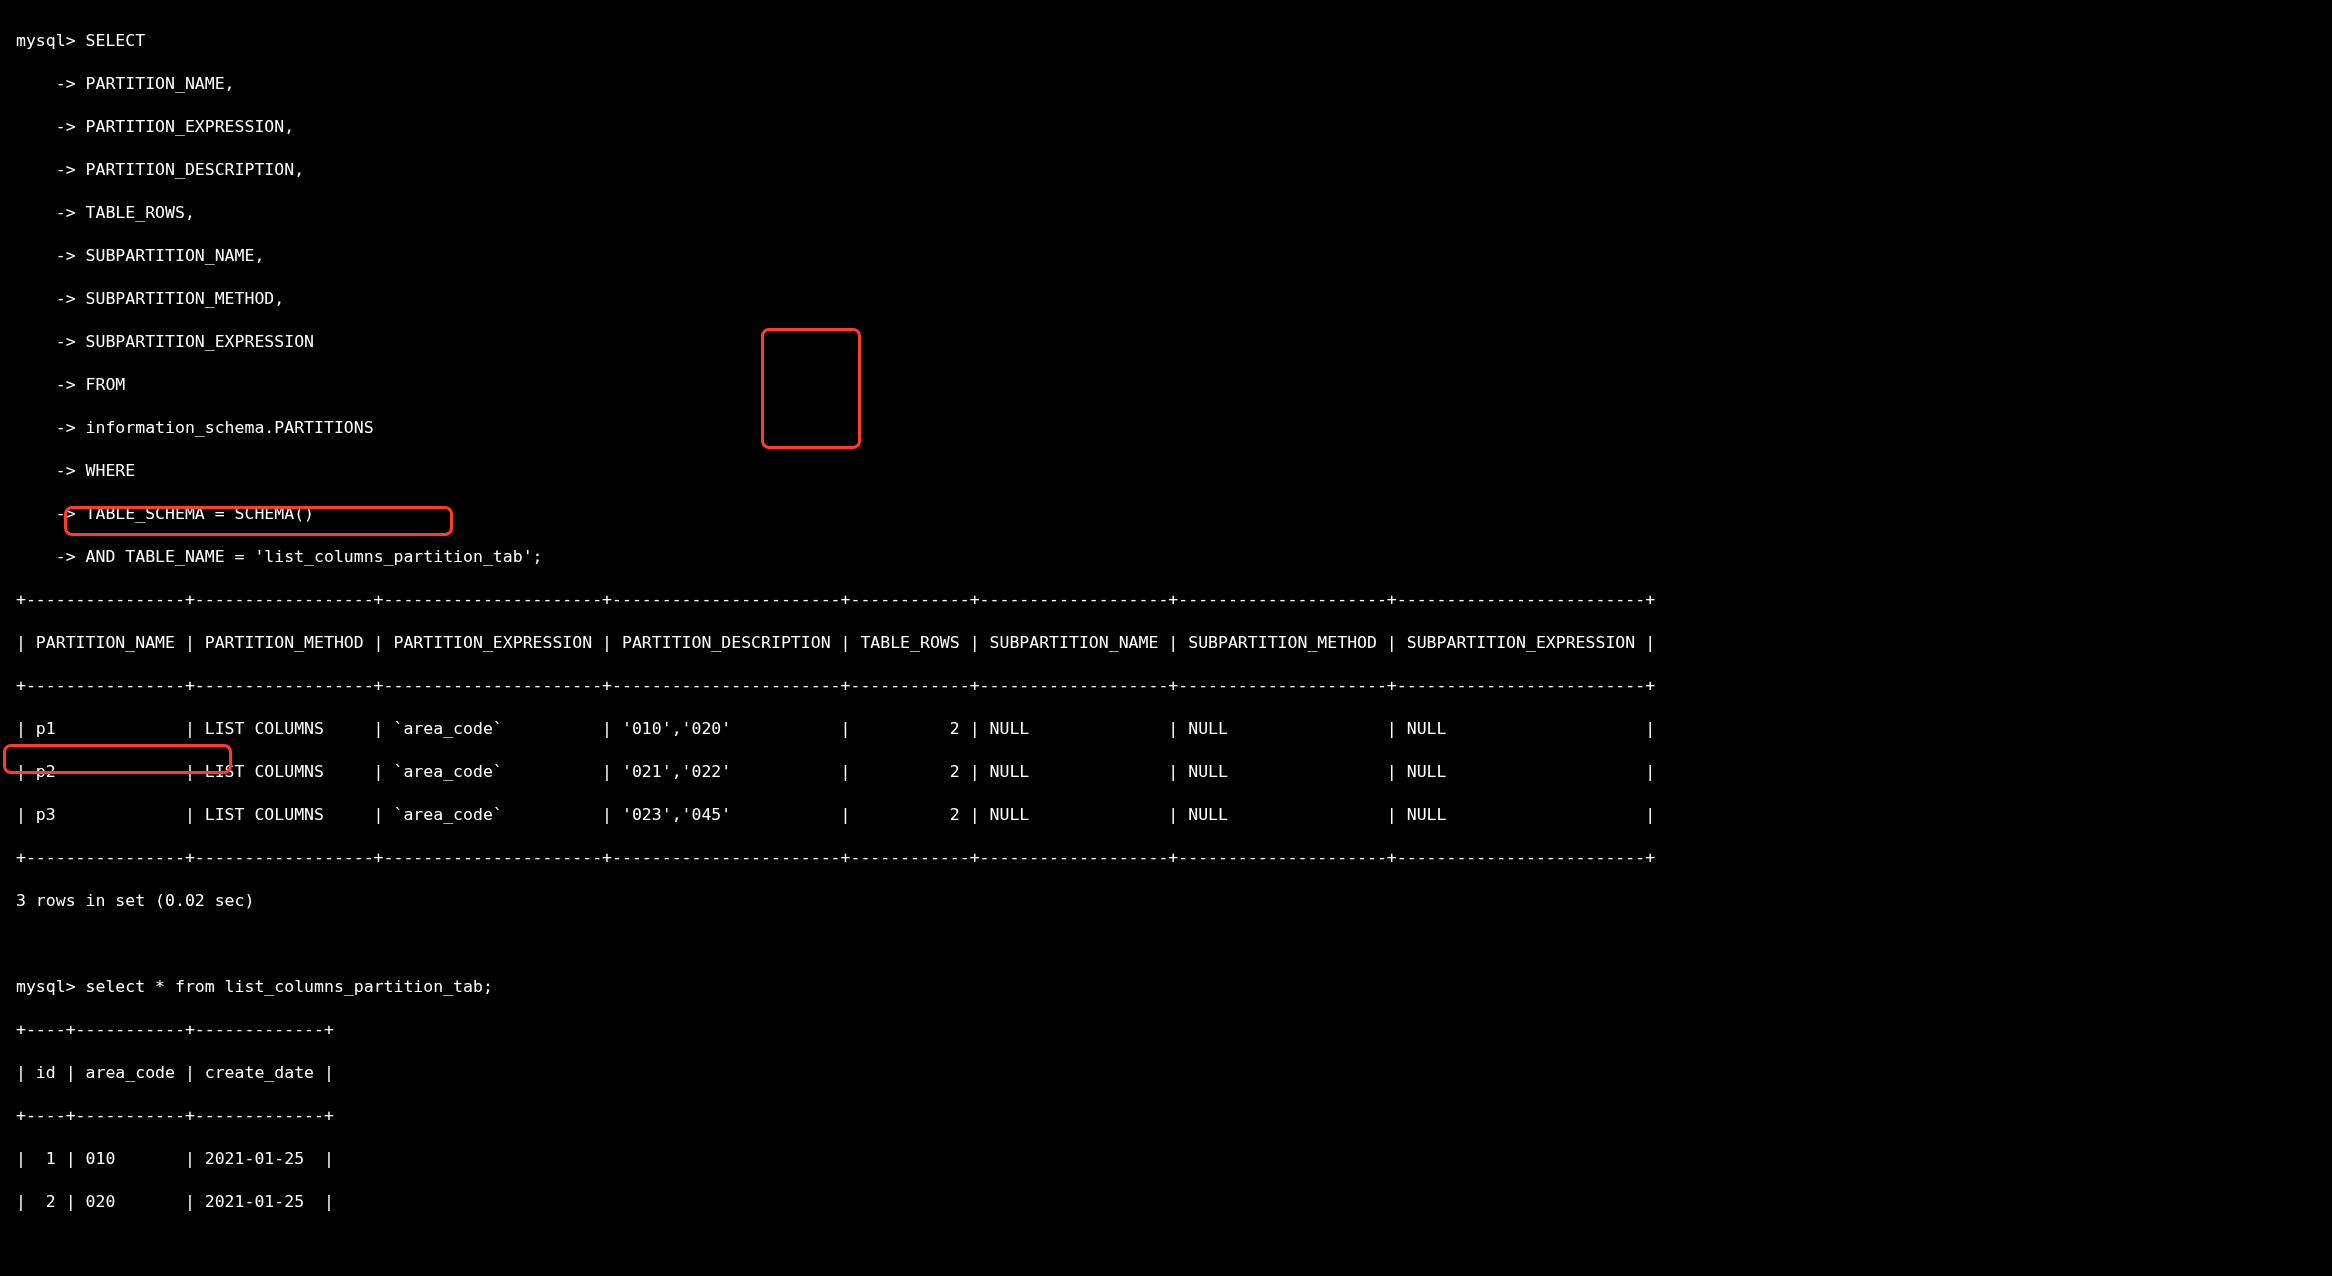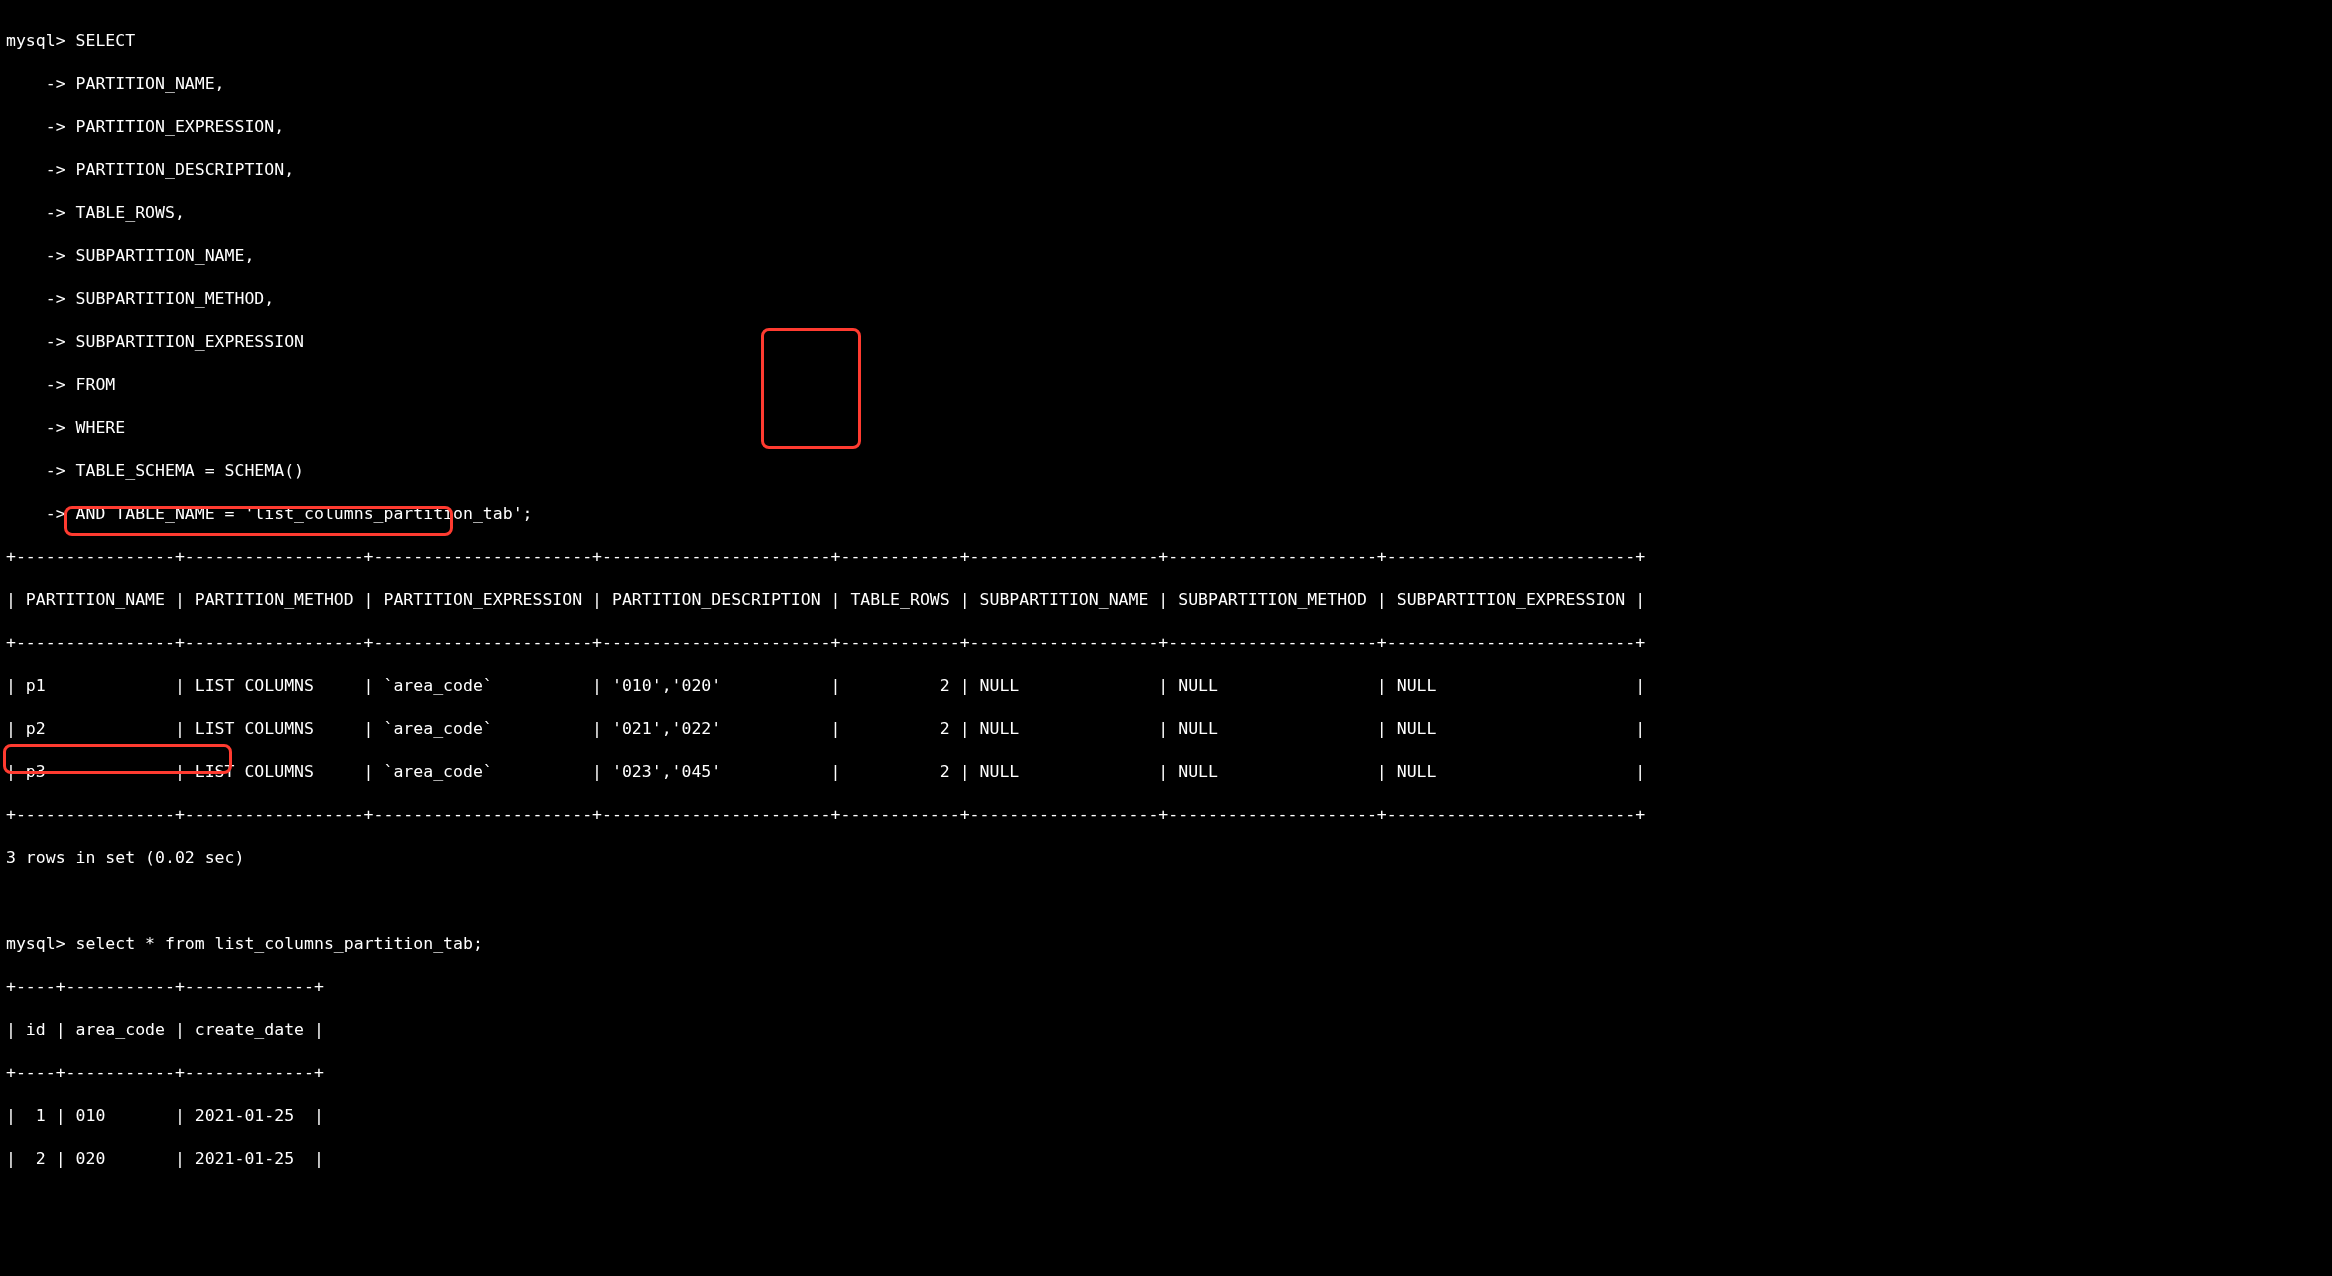--- a/index.html
+++ b/index.html
@@ -12,21 +12,21 @@
     line-height: 21.5px;
     width: 2332px;
     height: 1276px;
     overflow: hidden;
   }
   .terminal {
     position: relative;
     padding: 8px 6px;
     white-space: pre;
   }
-  .line { display: block; }
+  .line { display: block; margin-left: 10px; }
   .highlight-box {
     position: absolute;
     border: 3px solid #ff3b30;
     border-radius: 8px;
     pointer-events: none;
     box-sizing: border-box;
   }
 </style>
 </head>
 <body>
@@ -34,20 +34,21 @@
 <div class="terminal">
 <span class="line"><span>mysql&gt;</span> <span>SELECT</span></span>
 <span class="line"><span>    -&gt;</span> <span>PARTITION_NAME,</span></span>
 <span class="line"><span>    -&gt;</span> <span>PARTITION_EXPRESSION,</span></span>
 <span class="line"><span>    -&gt;</span> <span>PARTITION_DESCRIPTION,</span></span>
 <span class="line"><span>    -&gt;</span> <span>TABLE_ROWS,</span></span>
 <span class="line"><span>    -&gt;</span> <span>SUBPARTITION_NAME,</span></span>
 <span class="line"><span>    -&gt;</span> <span>SUBPARTITION_METHOD,</span></span>
 <span class="line"><span>    -&gt;</span> <span>SUBPARTITION_EXPRESSION</span></span>
 <span class="line"><span>    -&gt;</span> <span>FROM</span></span>
+<span class="line"><span>    -&gt;</span> <span>information_schema.PARTITIONS</span></span>
 <span class="line"><span>    -&gt;</span> <span>WHERE</span></span>
 <span class="line"><span>    -&gt;</span> <span>TABLE_SCHEMA = SCHEMA()</span></span>
 <span class="line"><span>    -&gt;</span> <span>AND TABLE_NAME = 'list_columns_partition_tab';</span></span>
 <span class="line">+----------------+------------------+----------------------+-----------------------+------------+-------------------+---------------------+-------------------------+</span>
 <span class="line">| PARTITION_NAME | PARTITION_METHOD | PARTITION_EXPRESSION | PARTITION_DESCRIPTION | TABLE_ROWS | SUBPARTITION_NAME | SUBPARTITION_METHOD | SUBPARTITION_EXPRESSION |</span>
 <span class="line">+----------------+------------------+----------------------+-----------------------+------------+-------------------+---------------------+-------------------------+</span>
 <span class="line">| p1             | LIST COLUMNS     | `area_code`          | '010','020'           |          2 | NULL              | NULL                | NULL                    |</span>
 <span class="line">| p2             | LIST COLUMNS     | `area_code`          | '021','022'           |          2 | NULL              | NULL                | NULL                    |</span>
 <span class="line">| p3             | LIST COLUMNS     | `area_code`          | '023','045'           |          2 | NULL              | NULL                | NULL                    |</span>
 <span class="line">+----------------+------------------+----------------------+-----------------------+------------+-------------------+---------------------+-------------------------+</span>

